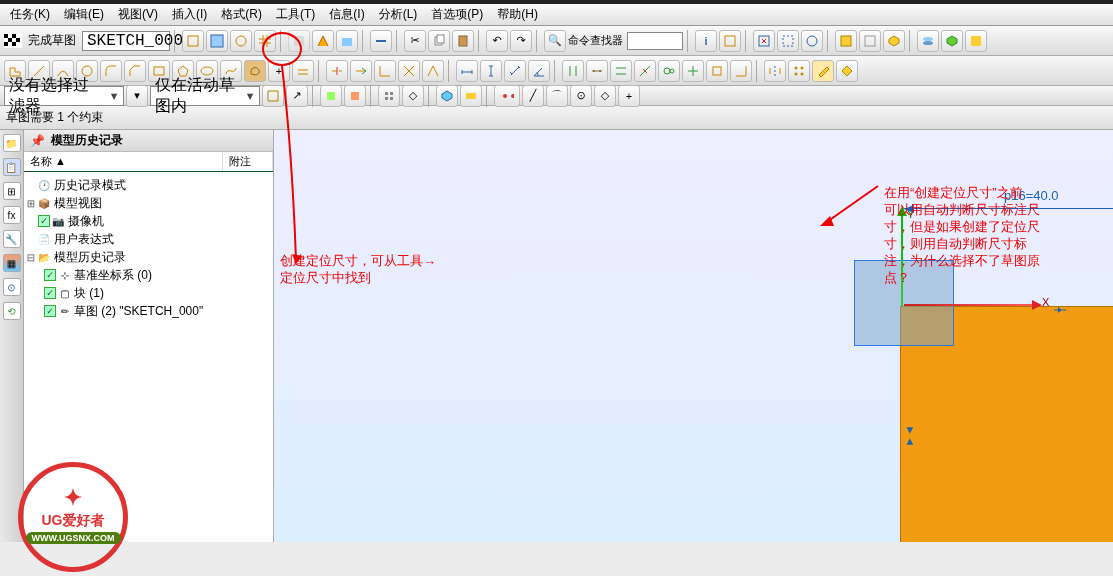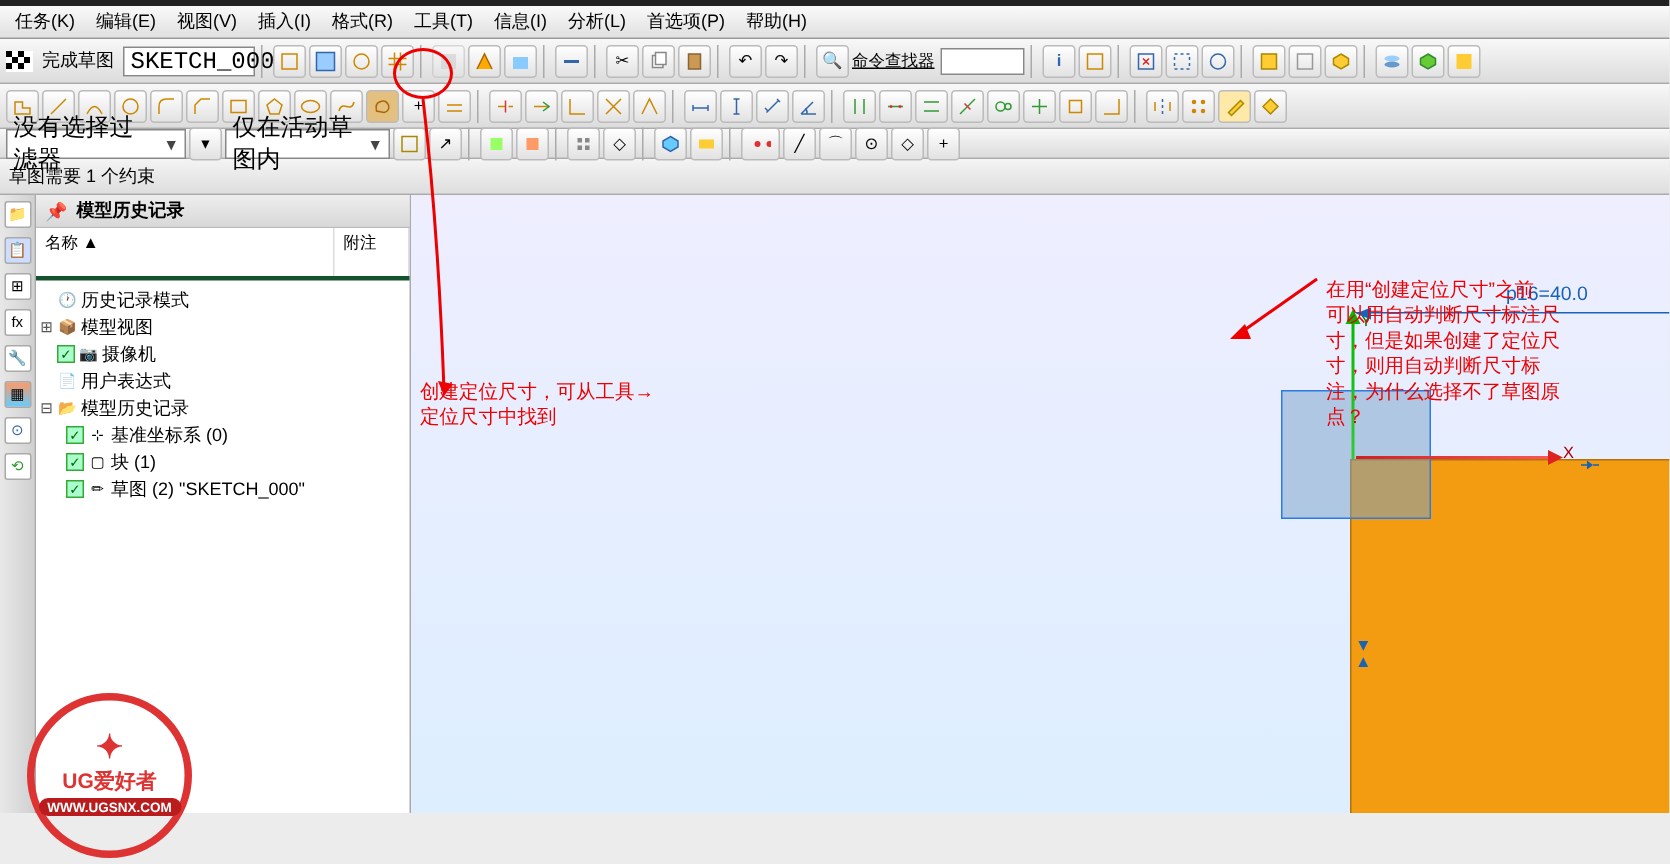--- a/index.html
+++ b/index.html
@@ -12,21 +12,21 @@
   .tbtn svg { width: 14px; height: 14px; }
   .sel { height: 20px; border: 1px solid #888; background: #fff; font-size: 16px; padding: 0 4px; display: flex; align-items: center; font-family: Liberation Mono, monospace; }
   .sel.drop::after { content: "▾"; margin-left: 6px; color: #444; }
   .sep { width: 4px; height: 22px; border-left: 1px solid #aaa; margin: 0 2px; }
   .statusrow { height: 24px; background: linear-gradient(#f4f4f4,#dedede); border-bottom: 1px solid #aaa; display: flex; align-items: center; padding: 0 6px; justify-content: space-between; font-size: 12px; }
   .main { display: flex; height: calc(576px - 4px - 22px - 30px - 30px - 30px - 24px - 24px); }
   .leftstrip { width: 24px; background: linear-gradient(90deg,#e8e8e8,#d0d0d0); border-right: 1px solid #aaa; display: flex; flex-direction: column; align-items: center; padding-top: 4px; gap: 6px; }
   .leftstrip .ic { width: 18px; height: 18px; border: 1px solid #aaa; background: #fff; border-radius: 2px; font-size: 10px; display:flex;align-items:center;justify-content:center; }
   .navpanel { width: 250px; background: #fff; border-right: 1px solid #aaa; display: flex; flex-direction: column; }
   .navhead { height: 22px; background: linear-gradient(#eee,#d8d8d8); border-bottom: 1px solid #bbb; display: flex; align-items: center; padding-left: 6px; gap: 6px; font-weight: bold; }
-  .navcols { height: 35px; display: flex; border-bottom: 3px solid #14532d; font-size: 11px; }
+  .navcols { height: 20px; display: flex; border-bottom: 1px solid #14532d; font-size: 11px; }
   .navcols div { padding: 2px 6px; border-right: 1px solid #ddd; }
   .tree { padding: 4px 2px; font-size: 12px; }
   .trow { display: flex; align-items: center; height: 18px; gap: 2px; }
   .trow .tw { width: 10px; text-align: center; color: #555; font-size: 10px; }
   .trow .ck { width: 12px; height: 12px; border: 1px solid #3a3; background: #afc; font-size: 9px; display:flex;align-items:center;justify-content:center;color:#060; }
   .trow .ico { width: 14px; height: 14px; display:flex;align-items:center;justify-content:center;font-size:10px; }
   .canvas { flex: 1; position: relative; background: linear-gradient(#eef,#def); overflow: hidden; }
   .orange { position: absolute; left: 626px; top: 176px; width: 500px; height: 400px; background: #f39c12; border: 1px solid #b0720a; }
   .bluerect { position: absolute; left: 580px; top: 130px; width: 100px; height: 86px; background: rgba(120,160,200,0.5); border: 1.5px solid #2a7be4; }
   .axis-y { position: absolute; left: 627px; top: 84px; width: 2px; height: 92px; background: linear-gradient(#0b0,#3c3); }
@@ -40,21 +40,21 @@
   .dim .dl::before { left:0; border-right:10px solid #1663b8; }
   .dim .dl::after { right:0; border-left:10px solid #1663b8; }
   .dim .dt { position:absolute; left:100px; top:-14px; color:#1663b8; font-size:13px; }
   .ann-red { position:absolute; color:#e00; font-size:13px; line-height:17px; }
   .circle-mark { position:absolute; left:262px; top:32px; width:40px; height:34px; border:2px solid #e00; border-radius:50%; }
   .arrow { position:absolute; stroke:#e00; stroke-width:2; fill:none; }
   .logo { position:absolute; left:18px; bottom:4px; width:120px; height:110px; }
   .logo .ring { width:110px;height:110px;border:5px solid #d33;border-radius:50%;display:flex;align-items:center;justify-content:center;flex-direction:column;color:#d33;font-weight:bold; position:relative; }
   .logo .fig { position:absolute; top:18px; font-size:22px; color:#d33; }
   .logo .t1 { font-size:14px; margin-top:22px; }
-  .logo .t2 { font-size:9px; background:#b91c1c;color:#fff;padding:1px 6px;border-radius:8px;margin-top:2px; }
+  .logo .t2 { font-size:9px; background:#4d7c0f;color:#fff;padding:1px 6px;border-radius:8px;margin-top:2px; }
   .flag { width:18px;height:14px; }
 </style>
 </head>
 <body>
 
 <div class="titlebar"></div>
 
 <div class="menubar">
   <span>任务(K)</span>
   <span>编辑(E)</span>
@@ -134,21 +134,21 @@
   <div class="tbtn">
       <svg>
         <rect x="3" y="2" width="8" height="10" fill="#c95" stroke="#863"></rect>
       </svg>
     </div>
   <div class="sep"></div>
   <div class="tbtn">↶</div>
   <div class="tbtn">↷</div>
   <div class="sep"></div>
   <div class="tbtn">🔍</div>
-  <span style="font-size:11px;padding-right:2px;text-decoration:underline;">命令查找器</span>
+  <span style="font-size:11px;padding-right:2px;">命令查找器</span>
   <input style="width: 56px; height: 18px; border: 1px solid rgb(136, 136, 136); font-size: 11px;">
   <div class="sep"></div>
   <div class="tbtn" style="color:#36a;font-weight:bold">i</div>
   <div class="tbtn">
       <svg>
         <rect x="2" y="2" width="10" height="10" fill="none" stroke="#c80"></rect>
       </svg>
     </div>
   <div class="sep"></div>
   <div class="tbtn">

